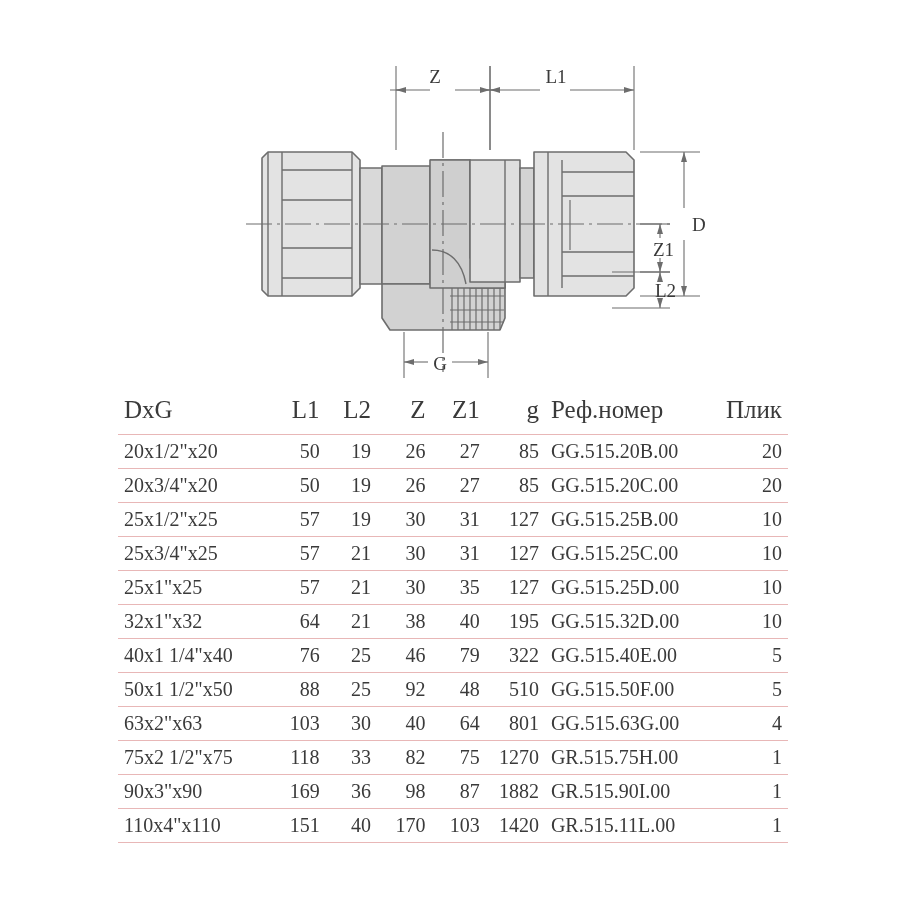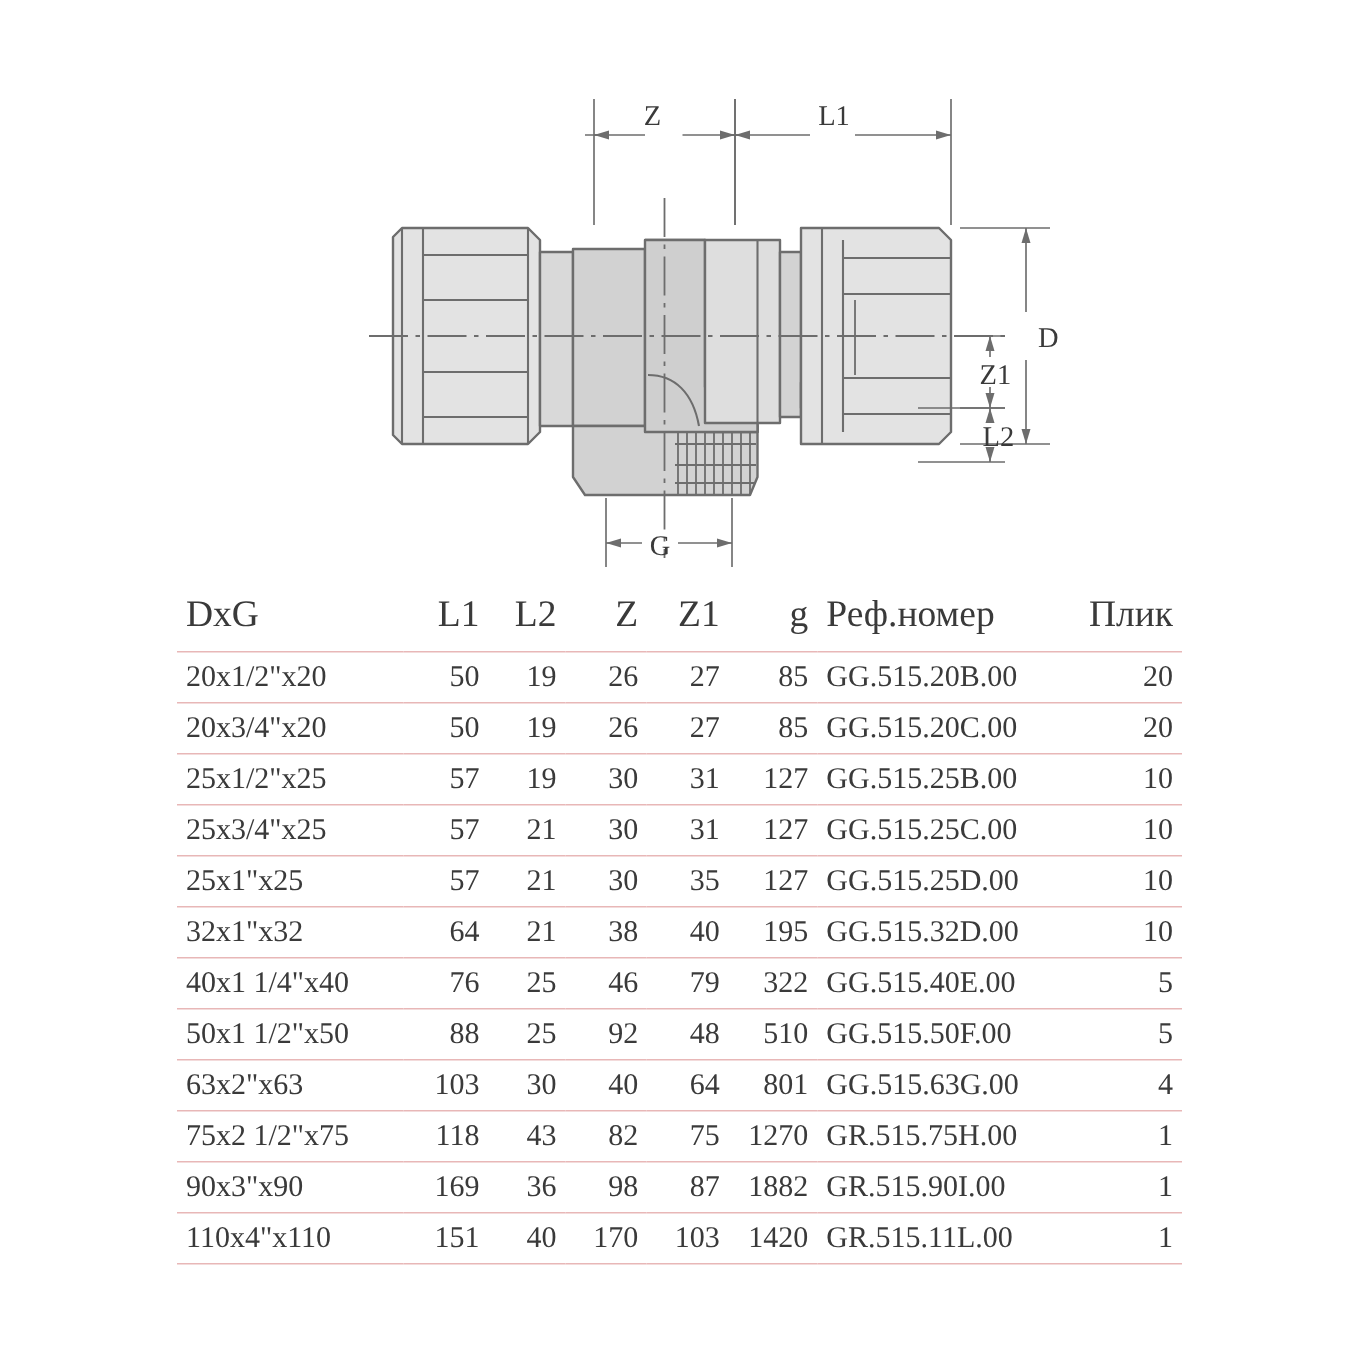--- a/index.html
+++ b/index.html
@@ -279,21 +279,21 @@
           <td class="c-l2">30</td>
           <td class="c-z">40</td>
           <td class="c-z1">64</td>
           <td class="c-g">801</td>
           <td class="c-ref">GG.515.63G.00</td>
           <td class="c-pak">4</td>
         </tr>
         <tr>
           <td class="c-dxg">75x2 1/2"x75</td>
           <td class="c-l1">118</td>
-          <td class="c-l2">43</td>
+          <td class="c-l2">33</td>
           <td class="c-z">82</td>
           <td class="c-z1">75</td>
           <td class="c-g">1270</td>
           <td class="c-ref">GR.515.75H.00</td>
           <td class="c-pak">1</td>
         </tr>
         <tr>
           <td class="c-dxg">90x3"x90</td>
           <td class="c-l1">169</td>
           <td class="c-l2">36</td>

